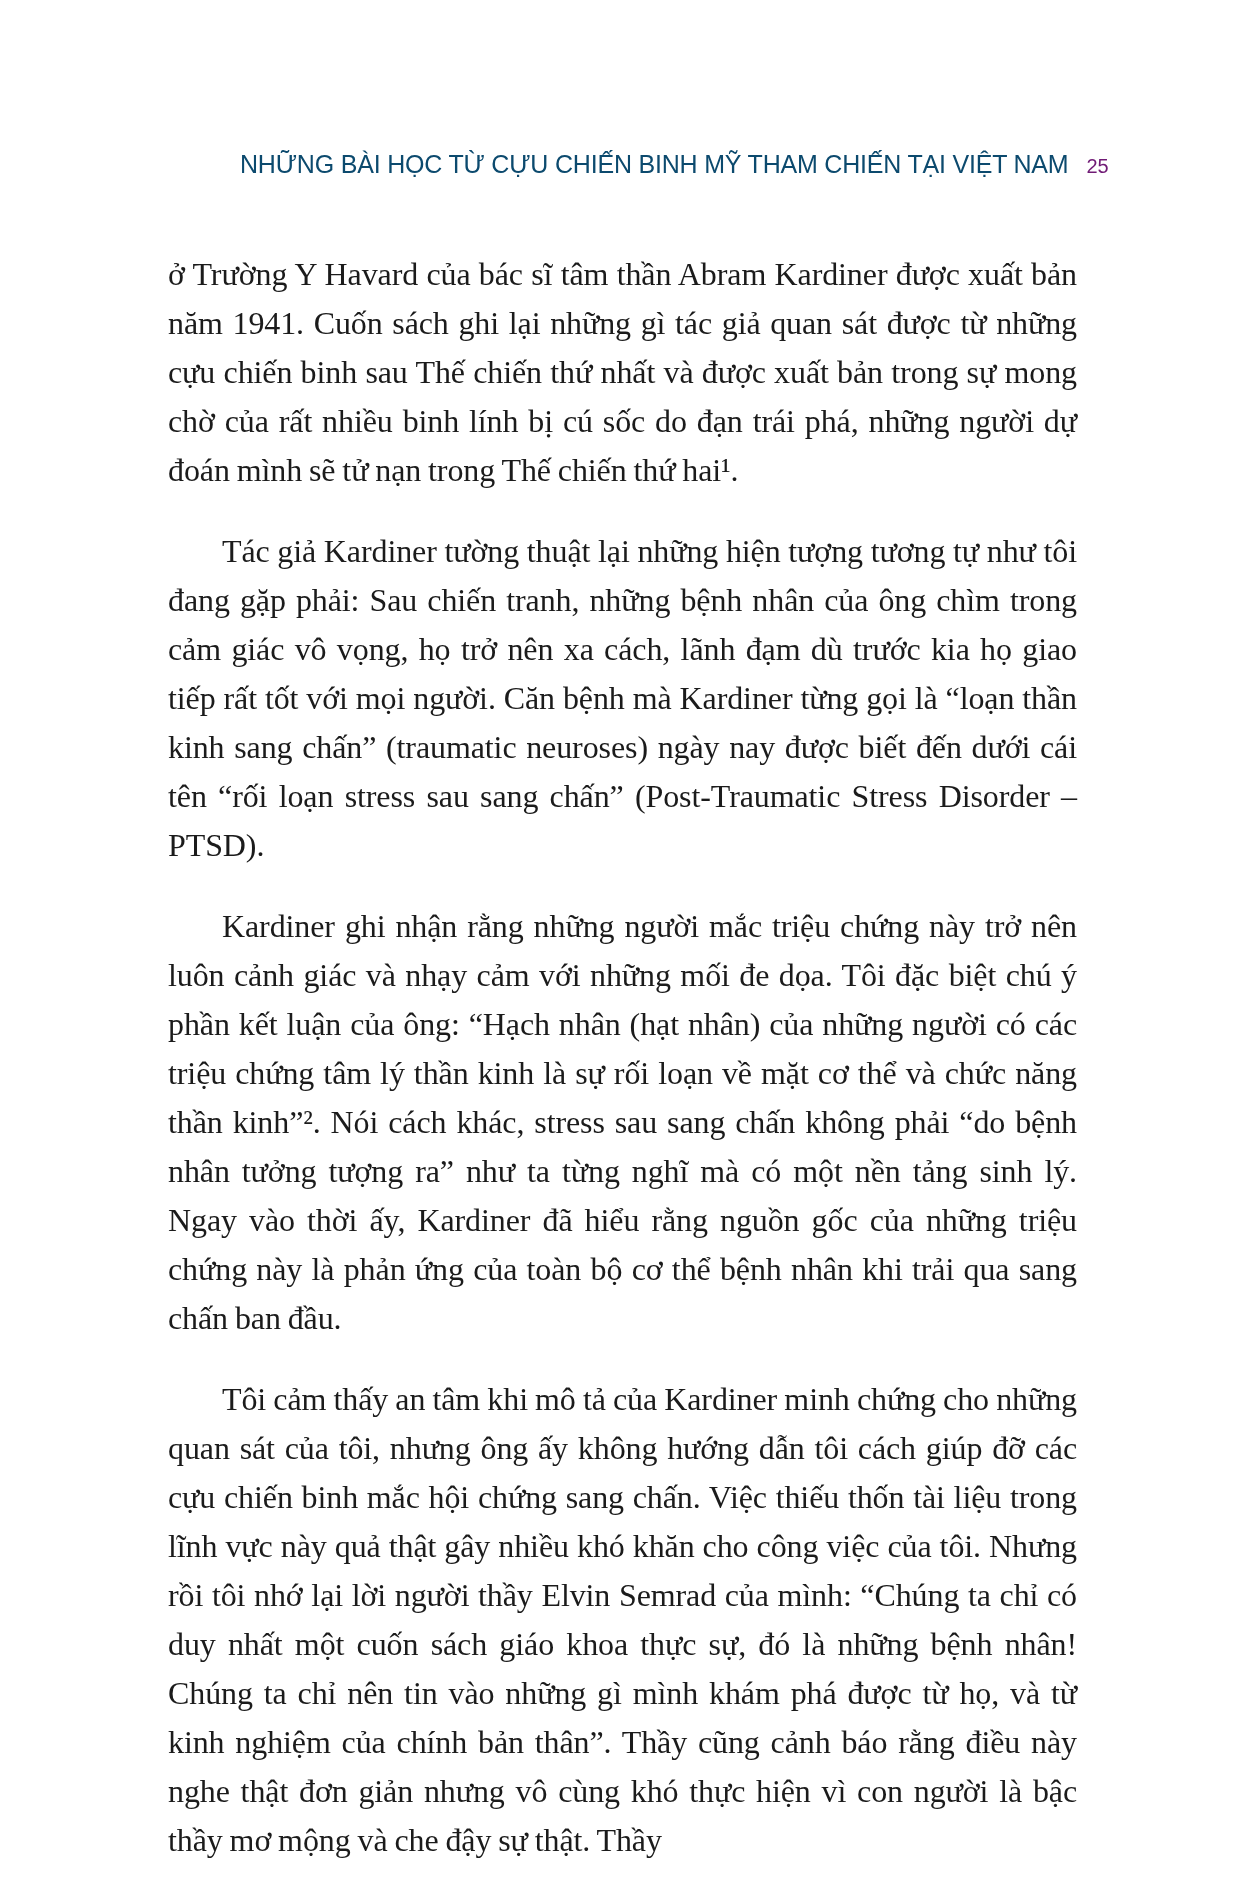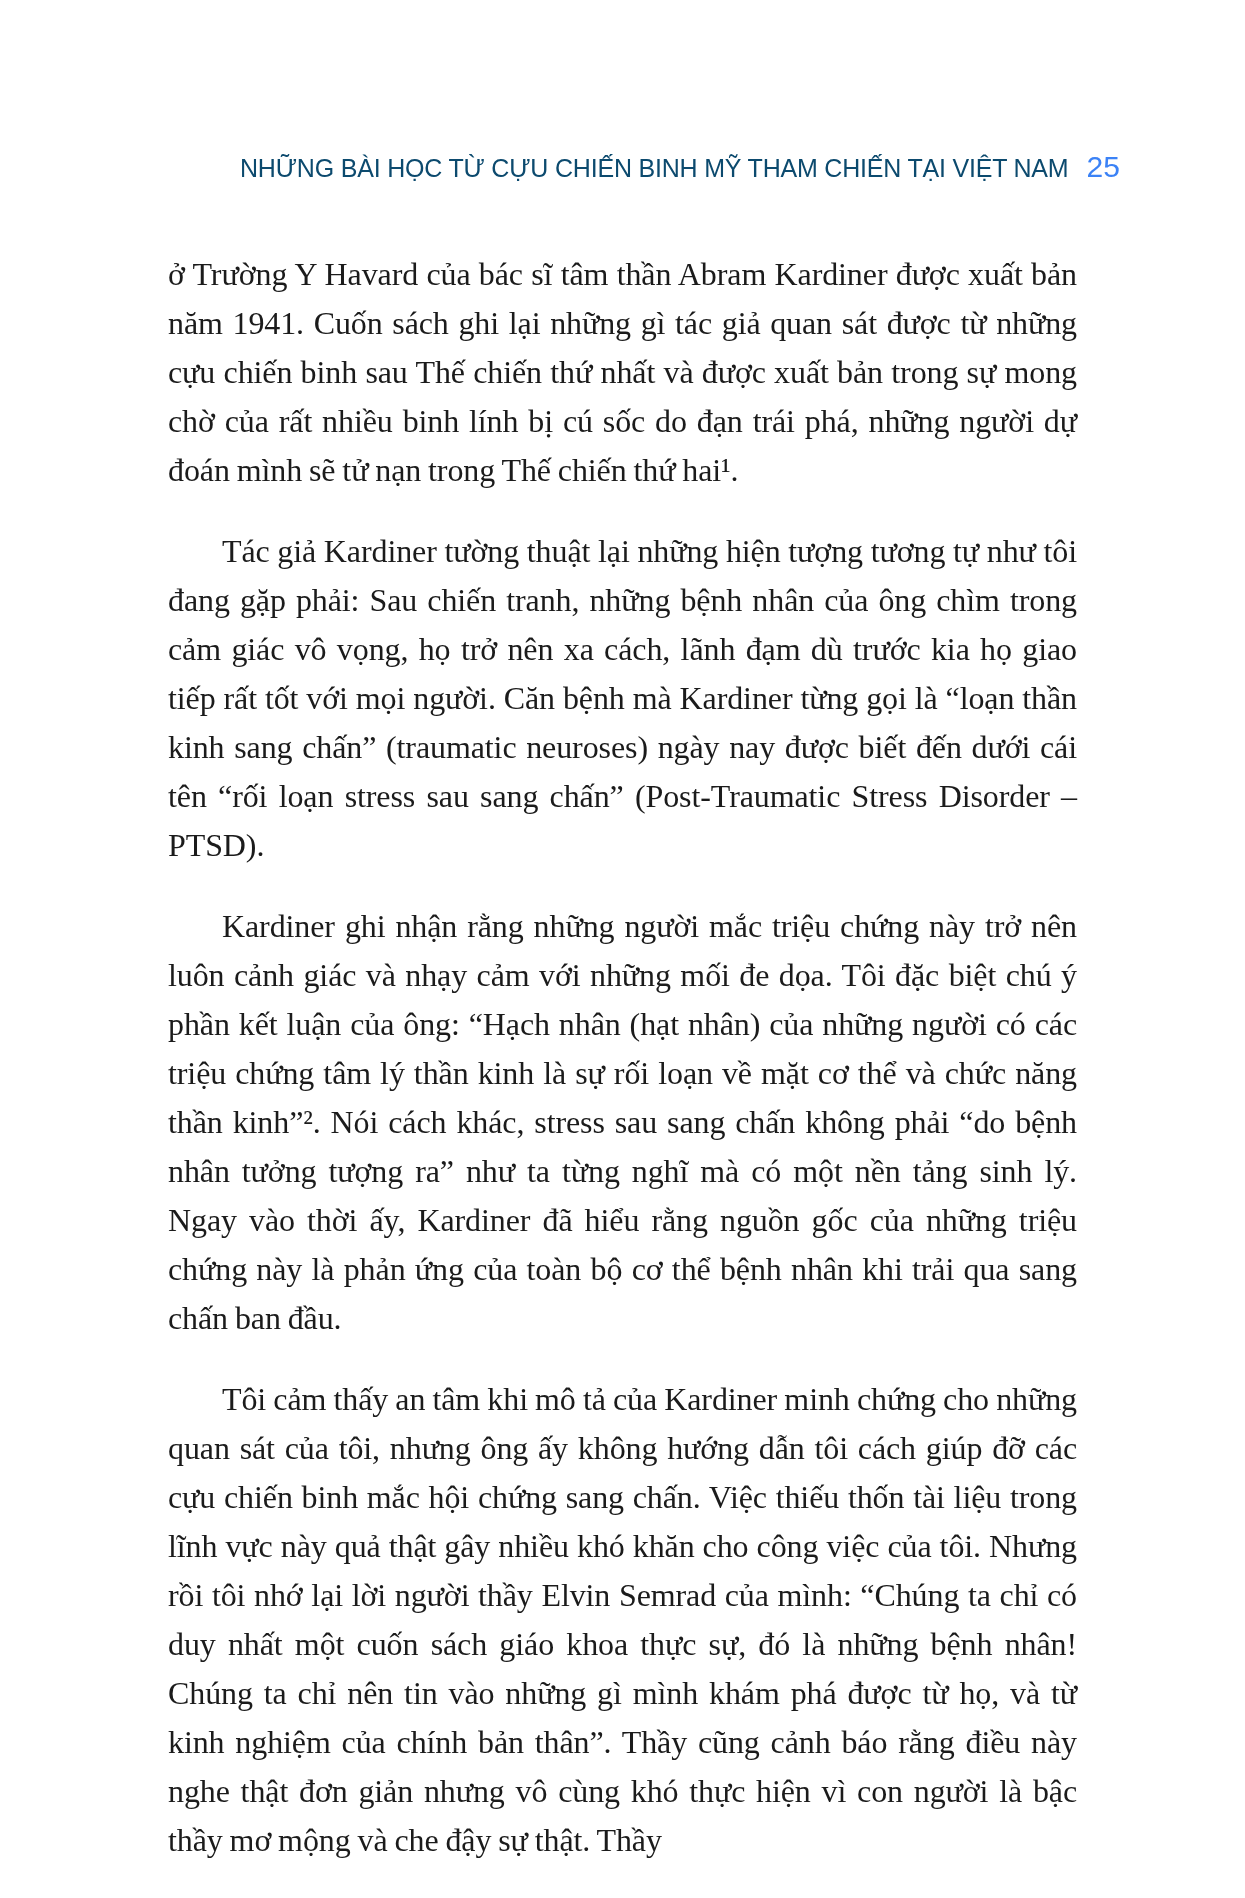--- a/index.html
+++ b/index.html
@@ -31,23 +31,23 @@
   .running-header .title {
     flex: 1;
     text-align: center;
     padding-left: 72px; 
     font-size: 25px;
     letter-spacing: -0.2px;
     white-space: nowrap;
     color: #0c4a6e;
   }
   .running-header .page-number {
-    font-size: 30px;
+    font-size: 20px;
     margin-left: 18px;
-    color: #3b82f6;
+    color: #701a75;
   }
   .body-text {
     position: absolute;
     top: 250px;
     left: 168px;
     width: 909px;
     font-size: 32px;
     line-height: 49px;
     text-align: justify;
     letter-spacing: -0.1px;

